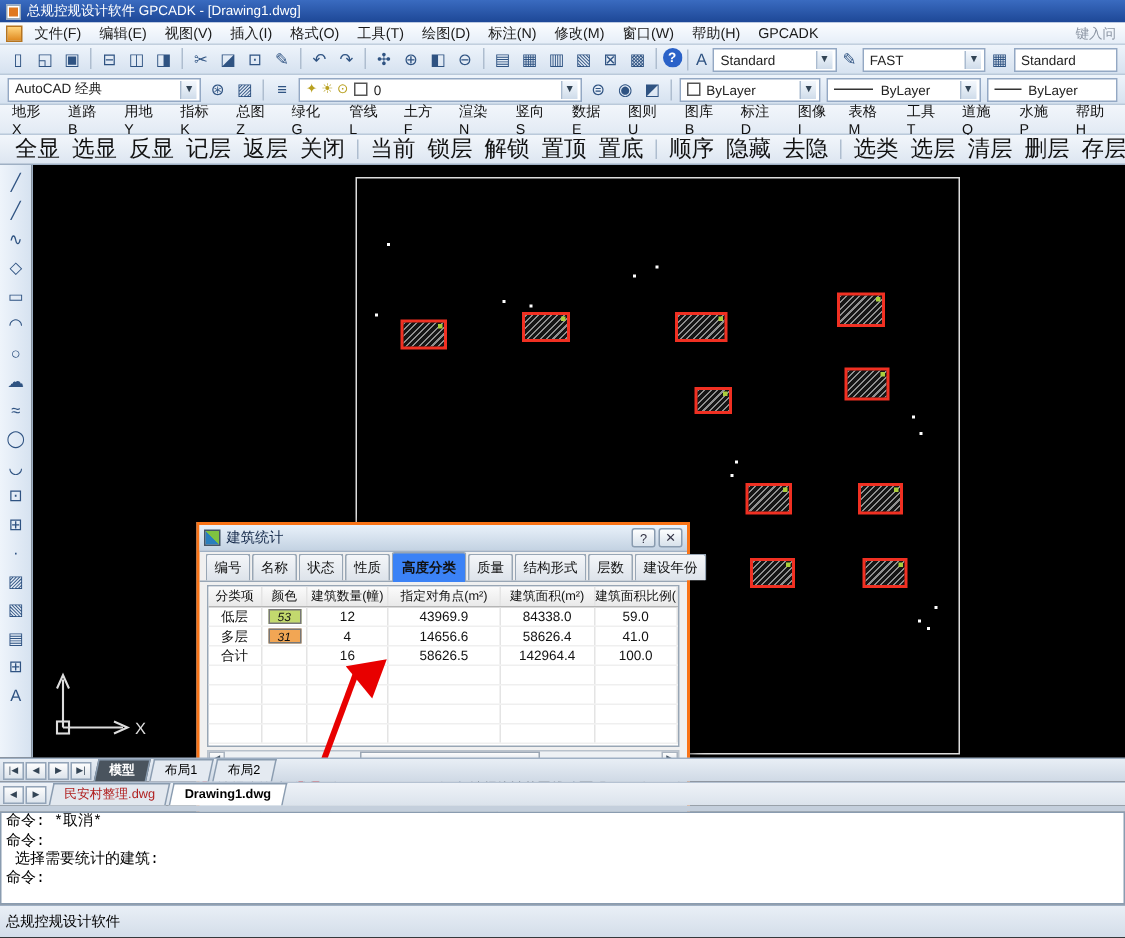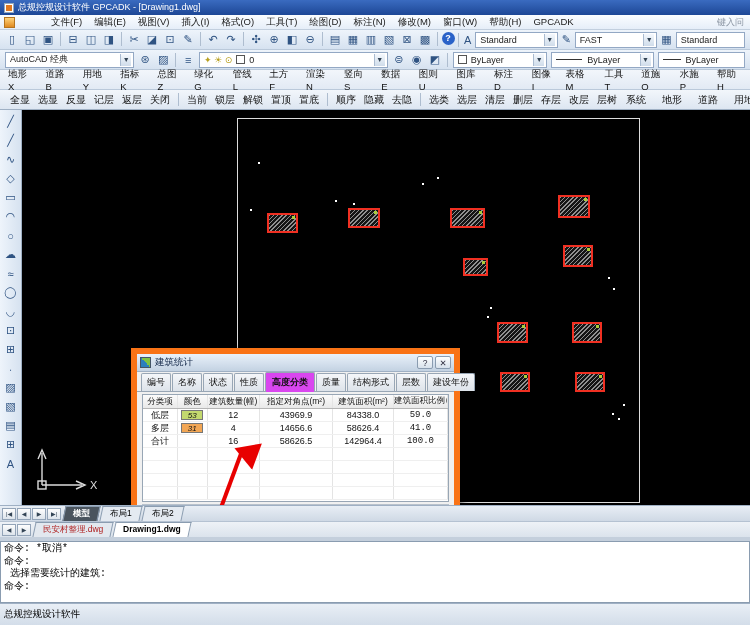--- a/index.html
+++ b/index.html
@@ -11,21 +11,21 @@
   #titlebar { position:absolute; left:0; top:0; width:750px; height:15px;
     background:linear-gradient(#3a6bc0,#1d4796); color:#fff; display:flex; align-items:center;
     padding:0 4px; font-size:9px; }
   #titlebar .appicon { width:10px; height:10px; background:#fff; border:1px solid #9ab;
     margin-right:4px; display:inline-block; position:relative; }
   #titlebar .appicon::after{content:"";position:absolute;left:1px;top:1px;width:6px;height:6px;background:#e07820;}
 
   
   #menubar { position:absolute; left:0; top:15px; width:750px; height:15px;
     background:linear-gradient(#fbfdff,#e6eef8); border-bottom:1px solid #c2cfde;
-    display:flex; align-items:center; padding:0 4px;gap:28px; }
+    display:flex; align-items:center; padding:0 4px; }
   #menubar .mi { padding:1px 6px; font-size:9.5px; color:#1a1a1a; cursor:default; }
   #menubar .appmenu-ic { width:11px; height:11px; margin-right:2px;
     background:linear-gradient(#ffd37a,#e08a20); border:1px solid #b5741f; }
   #menubar .typeq { margin-left:auto; color:#8a94a2; font-size:9px; padding-right:2px; }
 
   
   .tbar { position:absolute; left:0; width:750px; height:20px;
     background:linear-gradient(#eef4fb,#d6e2f0); border-bottom:1px solid #bac9da;
     display:flex; align-items:center; padding:0 3px; }
   #tb1 { top:30px; } #tb2 { top:50px; }
@@ -46,21 +46,21 @@
   #menu2 { position:absolute; left:0; top:70px; width:750px; height:20px;
     background:linear-gradient(#f2f6fb,#e2eaf4); border-bottom:1px solid #bac9da;
     display:flex; align-items:center; padding:0 8px; gap:13px;justify-content:flex-end; }
   #menu2 .mi2 { font-size:9.5px; color:#111; }
   #menu2 .mi2 i { font-style:normal; } #menu2 .mi2 u { text-decoration:underline; }
 
   
   #tb3 { position:absolute; left:0; top:90px; width:750px; height:20px;
     background:linear-gradient(#f2f6fb,#dde6f1); border-bottom:1px solid #9fb0c4;
     display:flex; align-items:center; padding:0 6px; }
-  .t3 { font-size:10px; color:#111; padding:1px 4px; white-space:nowrap; }
+  .t3 { font-size:15px; color:#111; padding:1px 4px; white-space:nowrap; }
   .t3.sep { width:1px; height:13px; background:#aebdcf; padding:0; margin:0 4px; }
   #tb3 .rgap { flex:1; }
   #tb3 .right .t3 { padding:1px 5px; }
 
   
   #main { position:absolute; left:0; top:110px; width:750px; height:395px; background:#000; }
   #side-toolbar { position:absolute; left:0; top:0; width:22px; height:395px;
     background:linear-gradient(90deg,#eef4fb,#d6e2f0); border-right:1px solid #9fb0c4;
     display:flex; flex-direction:column; align-items:center; padding-top:2px; }
   #side-toolbar .tbtn { width:18px; height:19px; font-size:11px; }
@@ -71,43 +71,43 @@
   .building::after { content:""; position:absolute; right:1px; top:1px; width:3px; height:3px; background:#aace3c; }
   .dot { position:absolute; width:2px; height:2px; background:#fff; }
 
   
   #ucs { position:absolute; left:8px; top:335px; }
   #ucs text { fill:#ddd; font-size:11px; font-family:"Liberation Sans",sans-serif; }
   #ucs line, #ucs path, #ucs rect { stroke:#ddd; stroke-width:1.4; fill:none; }
 
   
   #dialog { position:absolute; left:131px; top:238px; width:329px; height:227px;
-    background:#f0f0f0; border:6px solid #f97316; box-shadow:2px 3px 8px rgba(0,0,0,.55);
+    background:#f0f0f0; border:2px solid #f97316; box-shadow:2px 3px 8px rgba(0,0,0,.55);
     font-size:9px; color:#111; }
   #dlg-title { height:18px; background:linear-gradient(#e9f1fa,#c3d2e2); border-bottom:1px solid #9fb0c4;
     display:flex; align-items:center; padding:0 3px; font-size:9.5px; color:#14294a; }
   #dlg-title .dicon { width:11px; height:11px; margin-right:4px;
     background:linear-gradient(45deg,#2a7fbd 50%,#7fc241 50%); border:1px solid #456; }
   #dlg-title .dbtns { margin-left:auto; display:flex; gap:2px; }
   .dlg-sysbtn { width:16px; height:13px; background:linear-gradient(#fdfefe,#d8e2ec);
     border:1px solid #8a9cb0; border-radius:2px; display:inline-flex; align-items:center;
     justify-content:center; font-size:8.5px; color:#334; }
   #dlg-tabs { display:flex; align-items:flex-end; height:20px; padding:2px 4px 0 4px;
     border-bottom:1px solid #98a6b5; }
   .dtab { padding:2px 5px; border:1px solid #98a6b5; border-bottom:none; margin-right:1px;
     background:linear-gradient(#f4f6f9,#dde3ea); border-radius:2px 2px 0 0; white-space:nowrap; }
-  .dtab.active { background:#d946ef; padding:3px 6px; position:relative; top:1px; font-weight:bold;text-align:center; }
+  .dtab.active { background:#3b82f6; padding:3px 6px; position:relative; top:1px; font-weight:bold;text-align:center; }
   #dlg-table { margin:2px 5px 0 5px; height:108px; background:#fff; border:1px solid #98a6b5; overflow:hidden; }
   .trow { display:flex; height:13px; line-height:12px; }
   .trow.hd { background:linear-gradient(#fbfbfb,#e9e9e9); border-bottom:1px solid #b5b5b5; height:14px; font-size:8.5px; }
   .trow span { display:inline-block; text-align:center; white-space:nowrap; overflow:hidden;
     border-right:1px solid #e4e4e4; }
   .trow span:nth-of-type(1){ width:40px; } .trow span:nth-of-type(2){ width:34px; }
   .trow span:nth-of-type(3){ width:60px; } .trow span:nth-of-type(4){ width:84px; }
-  .trow span:nth-of-type(5){ width:70px; } .trow span:nth-of-type(6){ width:62px;font-family:Liberation Mono, monospace; }
+  .trow span:nth-of-type(5){ width:70px; } .trow span:nth-of-type(6){ width:62px; }
   .trow.data { border-bottom:1px solid #efefef; }
   .swatch { display:inline-block; min-width:22px; height:10px; line-height:10px; font-size:8px;
     border:1px solid transparent; margin-top:1px; }
   #dlg-hscroll { margin:2px 5px 0 5px; height:11px; background:#eef1f4; border:1px solid #b9c2cc;
     display:flex; align-items:center; }
   #dlg-hscroll .sarr { width:11px; height:9px; font-size:6px; display:flex; align-items:center;
     justify-content:center; color:#456; background:linear-gradient(#fdfdfd,#d8dee6); border:1px solid #aab4c0; }
   #dlg-hscroll .thumb { width:120px; height:9px; margin-left:90px;
     background:linear-gradient(#fdfdfd,#cfd8e2); border:1px solid #9aa6b4; }
   .drow { display:flex; align-items:center; padding:0 5px; margin-top:5px; gap:3px; }

